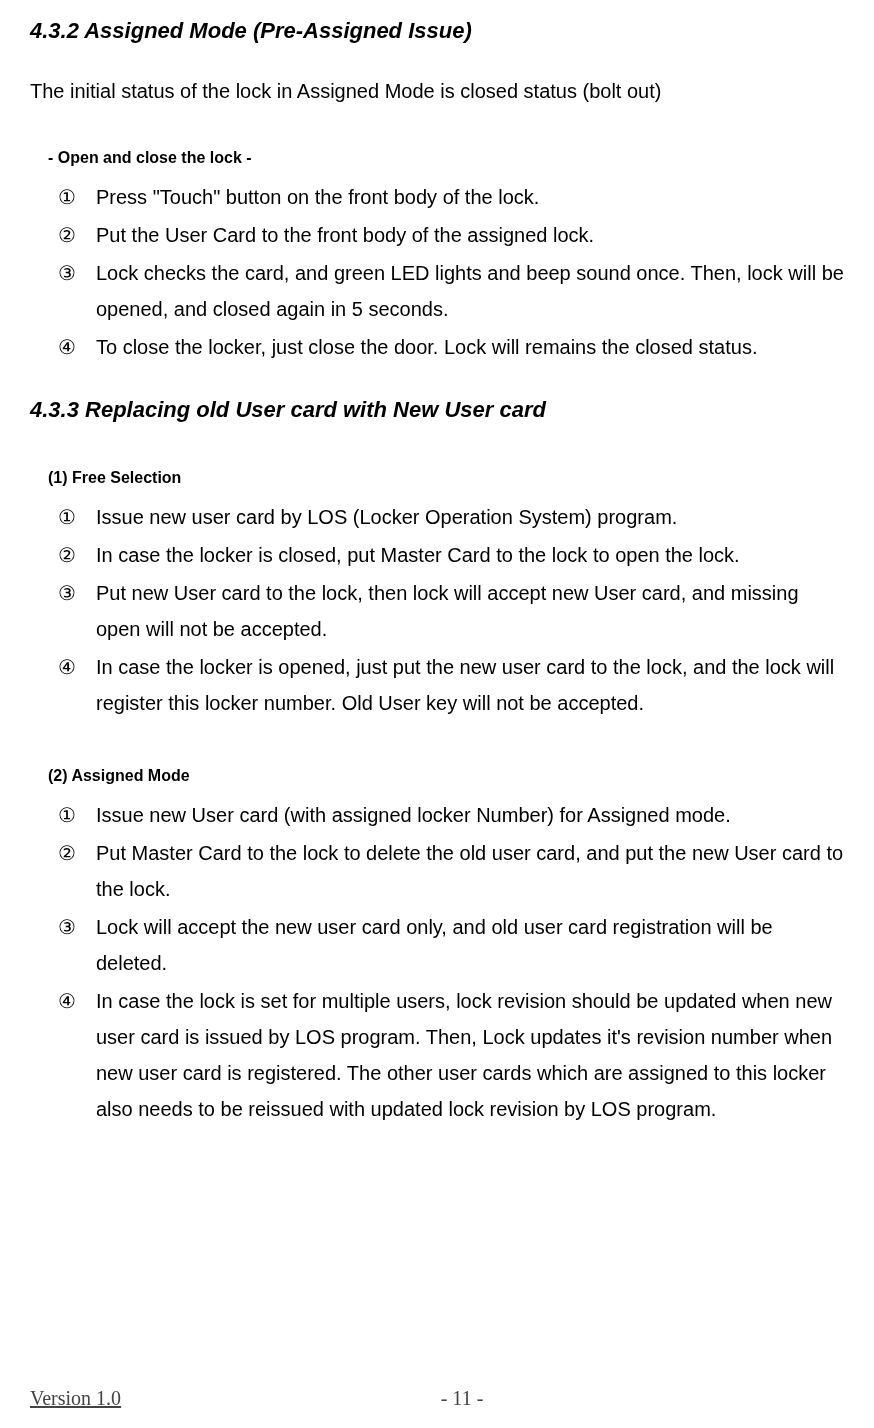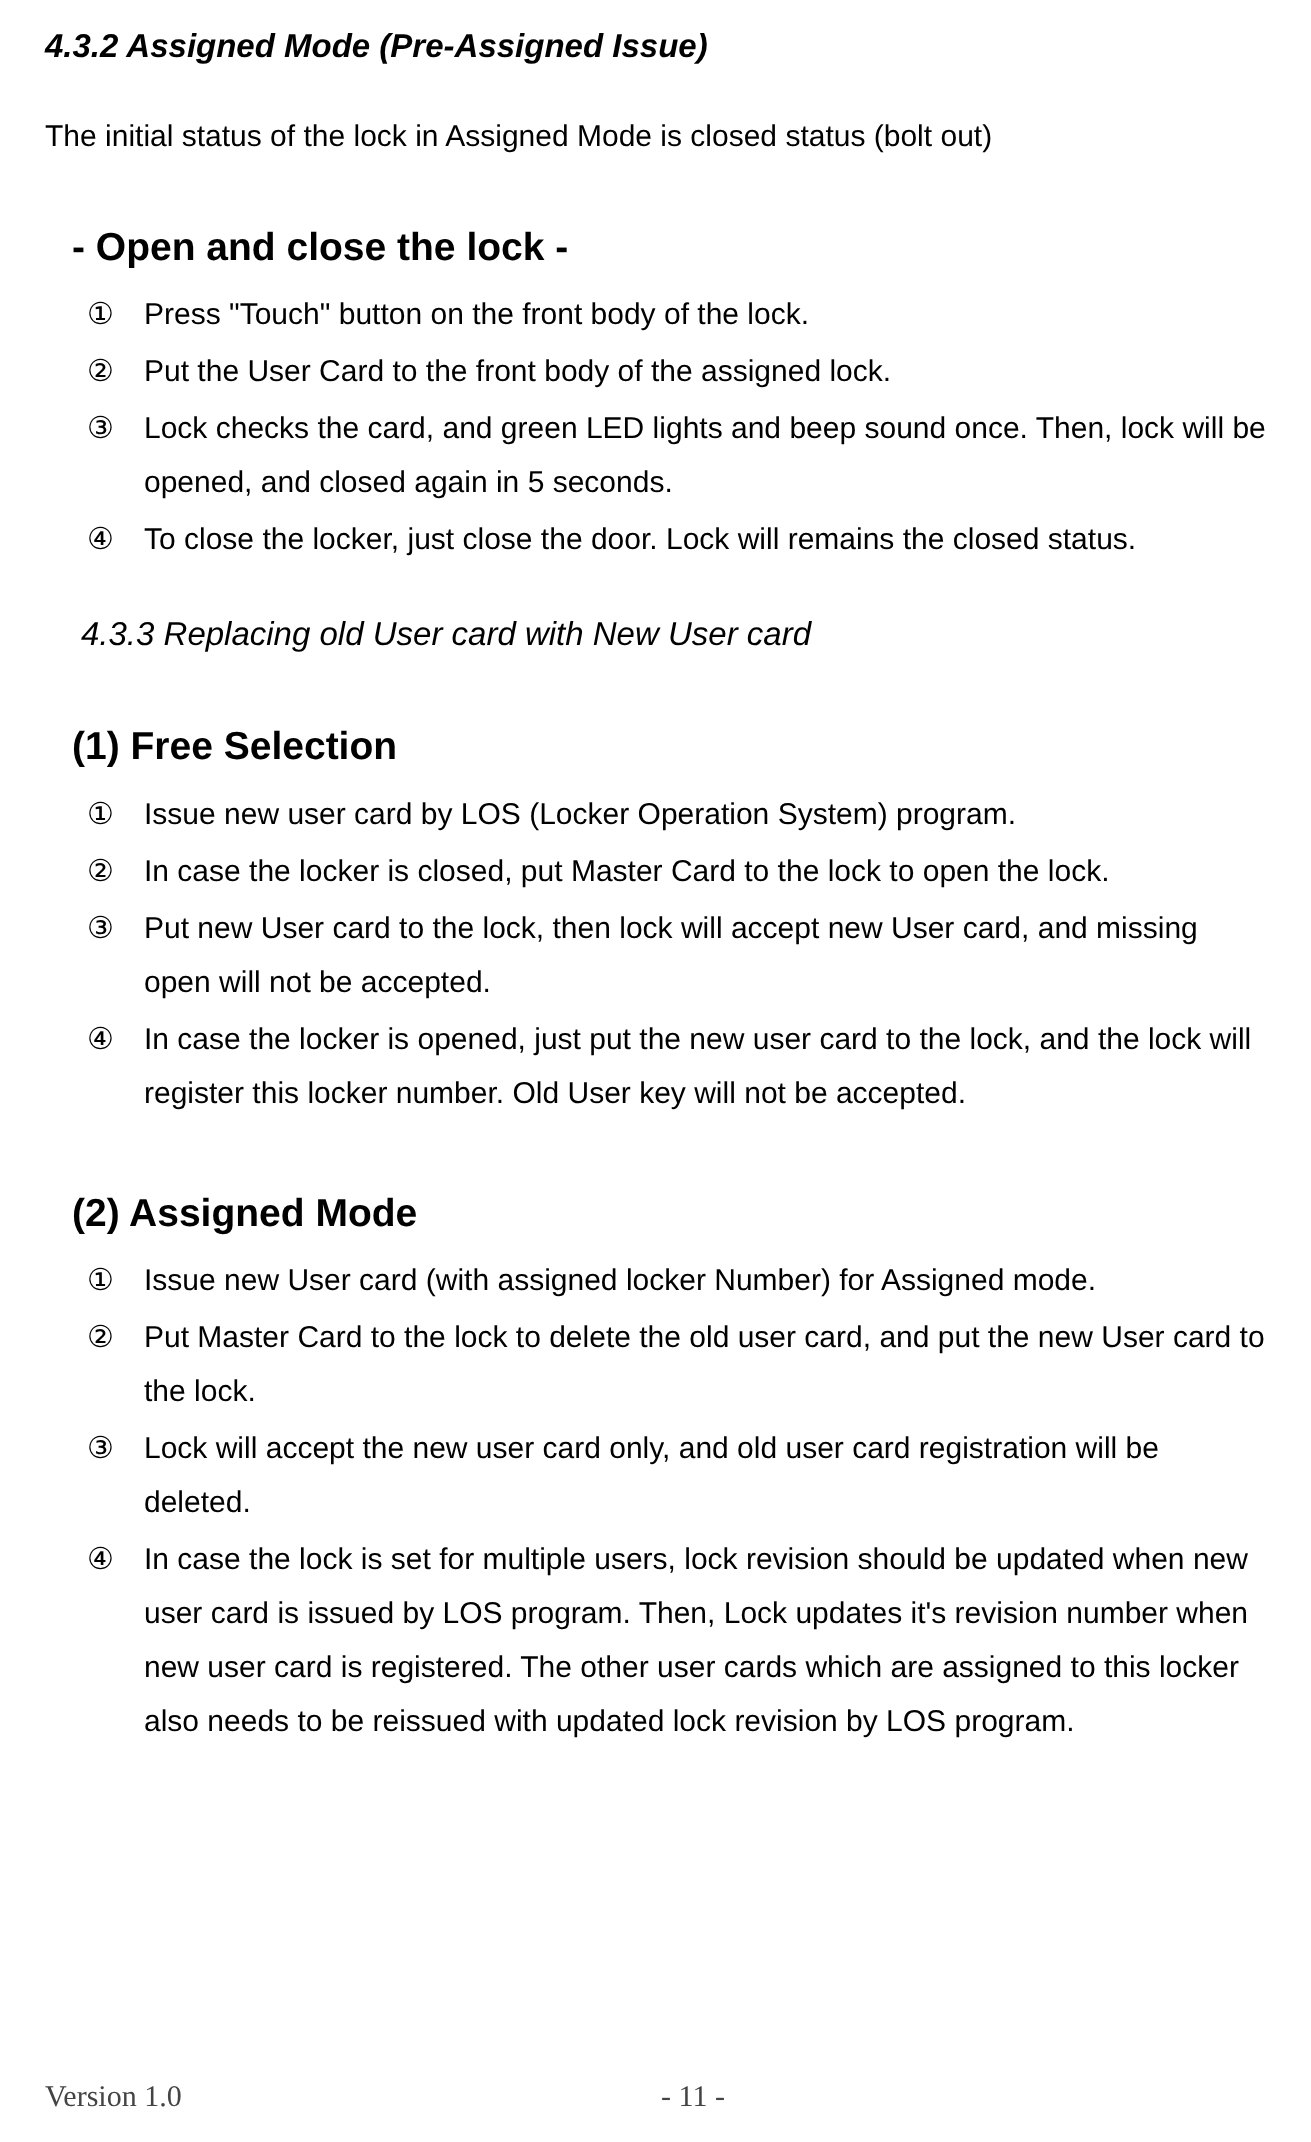--- a/index.html
+++ b/index.html
@@ -23,21 +23,21 @@
       margin-bottom: 32px;
     }
     .intro-text {
       font-size: 20px;
       margin-bottom: 36px;
       margin-left: 0;
       margin-top: 36px;
     }
     .sub-heading {
       font-weight: bold;
-      font-size: 26px;
+      font-size: 16px;
       margin-left: 18px;
       margin-bottom: 12px;
       margin-top: 46px;
     }
     .list {
       margin-left: 28px;
       margin-bottom: 32px;
     }
     .list-item {
       display: flex;
@@ -48,38 +48,38 @@
     .list-marker {
       flex-shrink: 0;
       width: 38px;
       text-align: left;
     }
     .list-text {
       flex: 1;
     }
     .section-heading-2 {
       font-style: italic;
-      font-weight: normal;
+      font-weight: bold;
       font-size: 22px;
       margin-bottom: 32px;
-      margin-left: 24px;
     }
     .footer {
       position: absolute;
       bottom: 18px;
       left: 30px;
       right: 30px;
       display: flex;
       font-size: 20px;
       color: #444;
       font-family: Georgia, serif;
     }
     .footer-version {
       flex: 0;
       white-space: nowrap;
+      text-decoration: underline;
     }
     .footer-page {
       position: absolute;
       left: 50%;
       transform: translateX(-50%);
       margin-left: 25px;
     }
   </style>
 </head>
 <body>

